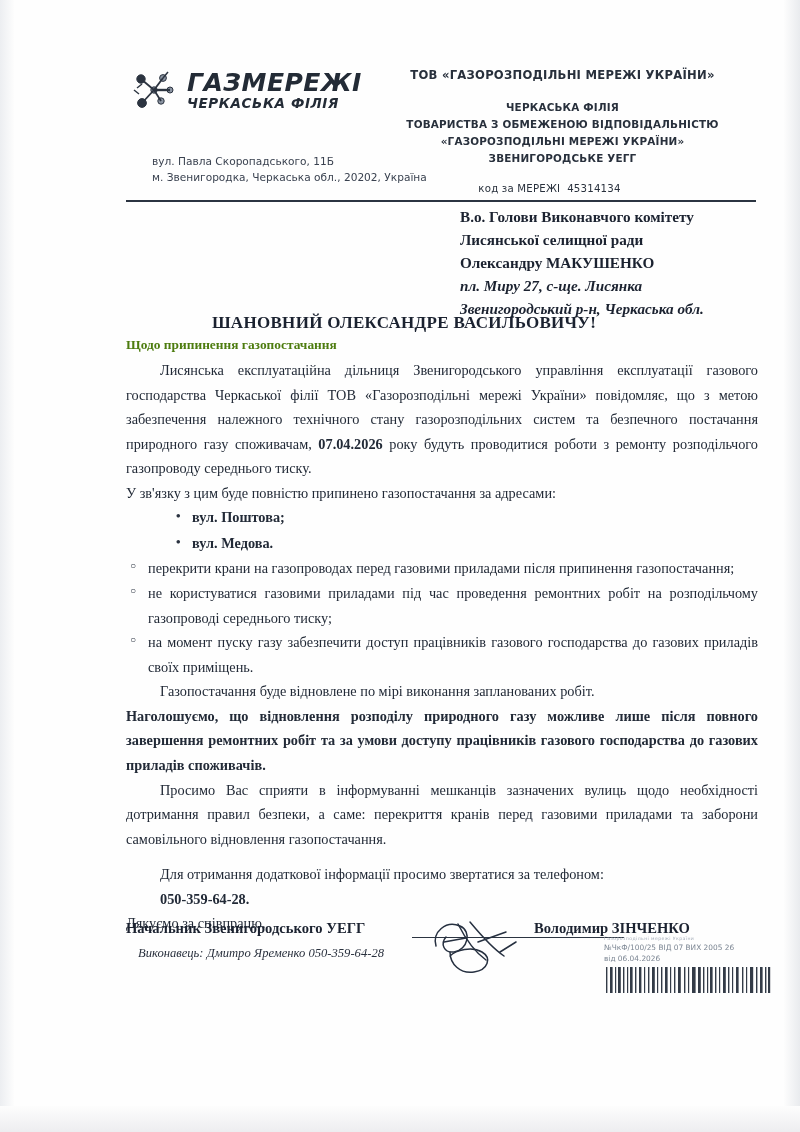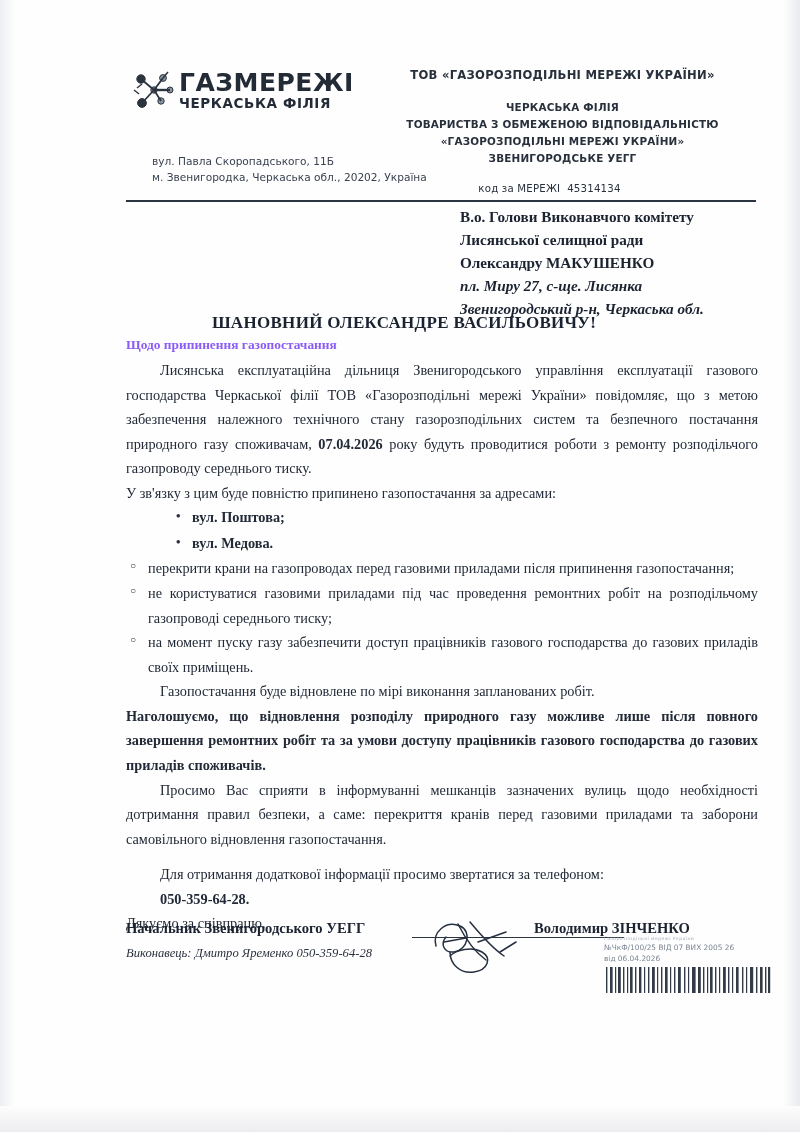--- a/index.html
+++ b/index.html
@@ -39,21 +39,22 @@
   
   .letterhead {
     position: absolute;
     left: 0; top: 0; width: 800px;
   }
   .logo-block {
     position: absolute;
     left: 130px; top: 66px;
     display: flex;
     align-items: center;
-    gap: 1px;
+    gap: 9px;
+    font-style: italic;
   }
   .logo-mark { width: 48px; height: 48px; display:block; }
   .logo-words { line-height: 1; }
   .logo-title {
     font-family: "DejaVu Sans", sans-serif;
     font-weight: 700;
     font-size: 25px;
     letter-spacing: 0.5px;
     color: #232b36;
     display: block;
@@ -135,21 +136,21 @@
     font-size: 17px;
     font-weight: 700;
     letter-spacing: 0.3px;
     color: #1b2230;
   }
   .subject {
     position: absolute;
     left: 126px; top: 337px;
     font-size: 13.4px;
     font-weight: 700;
-    color: #8b5cf6;
+    color: #4d7c0f;
   }
 
   
   .body-text {
     position: absolute;
     left: 126px; top: 358px;
     width: 632px;
     font-size: 14.3px;
     line-height: 1.72;
     color: #222a37;
@@ -224,21 +225,21 @@
   .sign-name {
     position: absolute;
     left: 408px; top: 0;
     font-size: 14.6px;
     font-weight: 700;
     color: #1b2230;
     white-space: nowrap;
   }
   .executor {
     position: absolute;
-    left: 0; top: 26px;
+    left: 12px; top: 26px;
     font-size: 12.6px;
     font-style: italic;
     color: #2a313e;
     white-space: nowrap;
   }
   .signature-svg {
     position: absolute;
     left: 290px; top: -8px;
     width: 150px; height: 66px;
     pointer-events: none;

